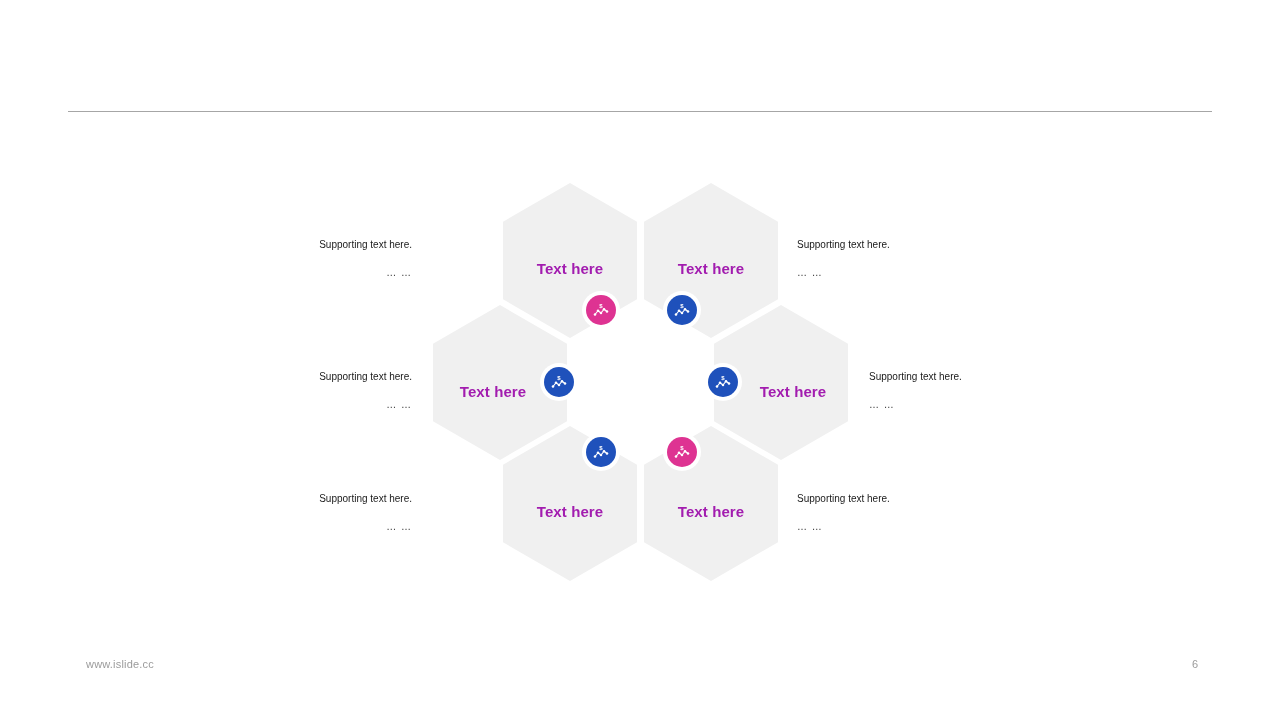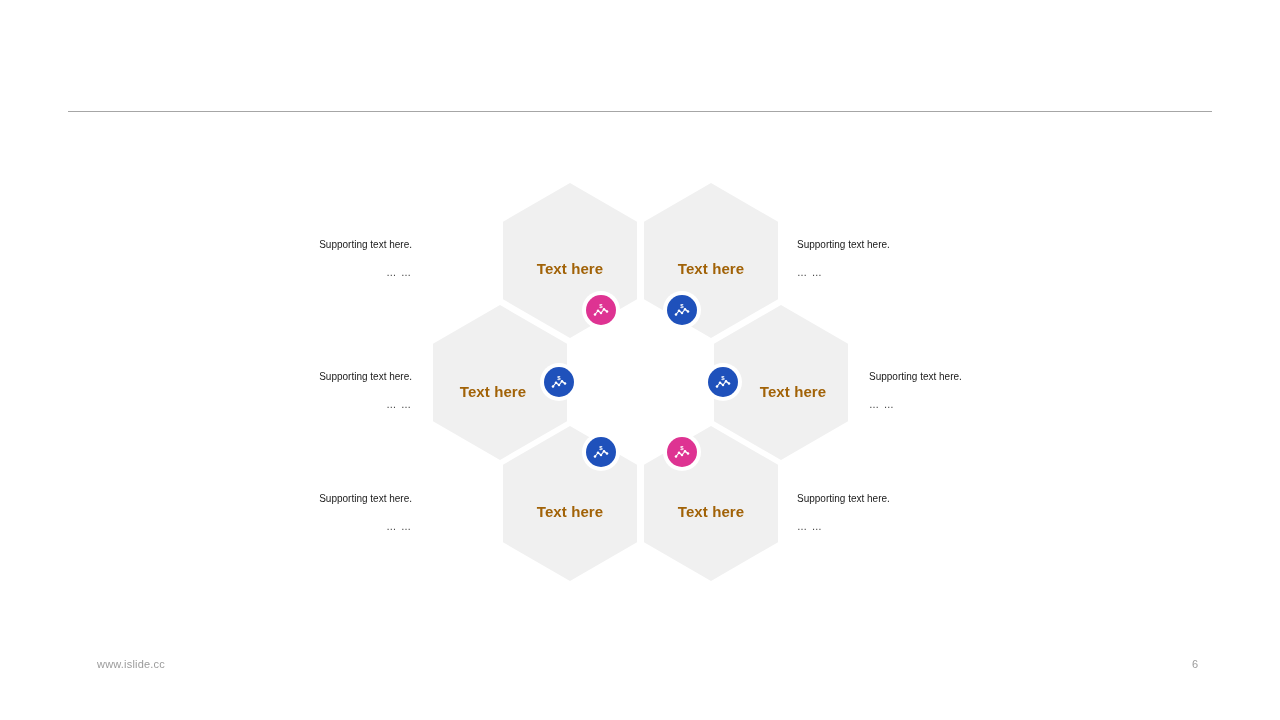--- a/index.html
+++ b/index.html
@@ -27,21 +27,21 @@
     position: absolute;
     left: 68px;
     top: 111px;
     width: 1144px;
     height: 1px;
     background: #a6a6a6;
   }
 
   #footer-url {
     position: absolute;
-    left: 97px;
+    left: 86px;
     top: 658px;
     font-size: 11px;
     color: #9b9b9b;
     letter-spacing: 0.2px;
     white-space: nowrap;
   }
 
   #page-number {
     position: absolute;
     left: 1180px;
@@ -68,21 +68,21 @@
     background: #f0f0f0;
     -webkit-clip-path: polygon(50% 0%, 100% 25%, 100% 75%, 50% 100%, 0% 75%, 0% 25%);
     clip-path: polygon(50% 0%, 100% 25%, 100% 75%, 50% 100%, 0% 75%, 0% 25%);
     display: flex;
     align-items: center;
     justify-content: center;
   }
   .hex-label {
     font-size: 15px;
     font-weight: bold;
-    color: #a16207;
+    color: #a21caf;
     letter-spacing: 0.1px;
     white-space: nowrap;
     position: relative;
     top: 1px;
     margin-top: 16px;
   }
 
   
   .hex.h1 { left: 503px; top: 183px; }   
   .hex.h2 { left: 644px; top: 183px; }   

